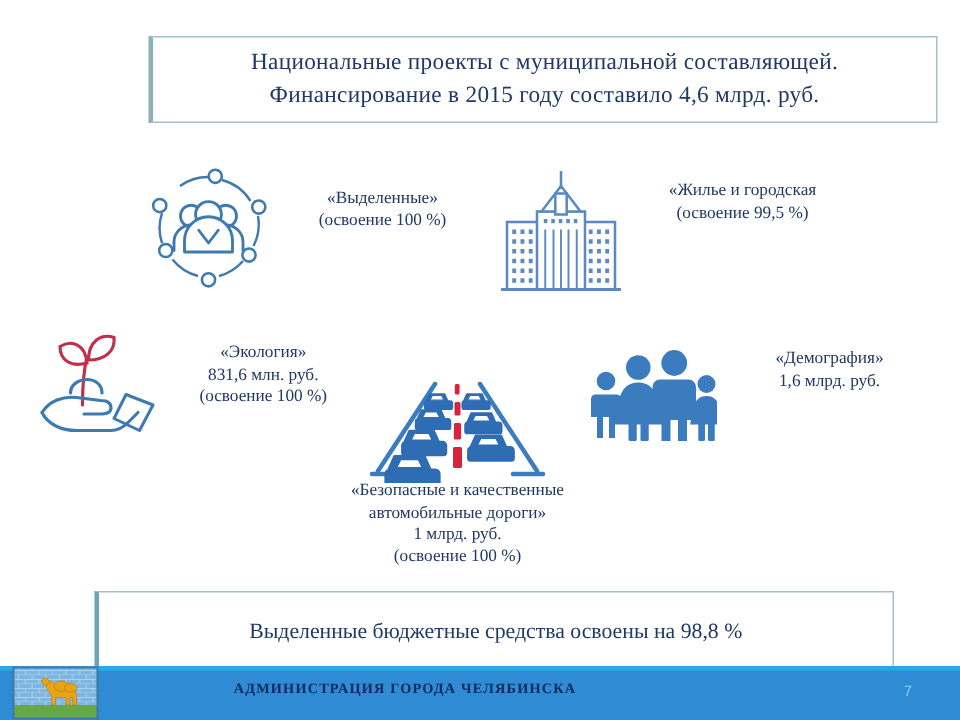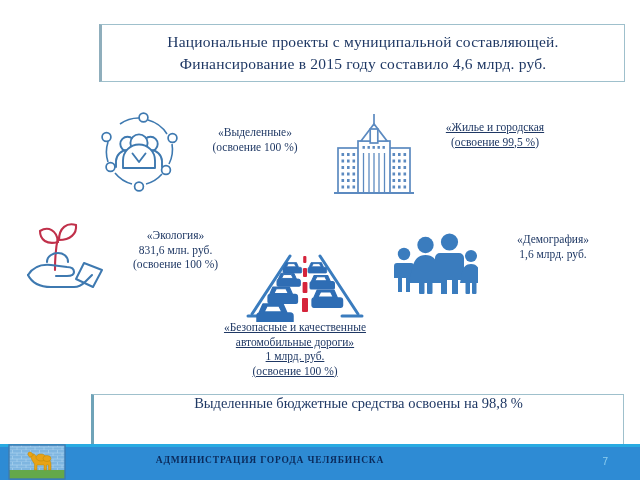--- a/index.html
+++ b/index.html
@@ -106,23 +106,22 @@
     position: absolute;
     left: 63px;
     top: 394px;
     width: 533px;
     height: 55px;
     box-sizing: border-box;
     border: 1px solid #9FC0CC;
     border-left: 3px solid #6FA3B8;
     background: #ffffff;
     display: flex;
-    align-items: flex-start;
+    align-items: center;
     justify-content: center;
-    margin-left: 28px;
   }
   #result-box .rline {
     font-size: 14.5px;
     color: #1F3864;
     white-space: nowrap;
   }
 </style>
 </head>
 <body>
 
@@ -223,21 +222,21 @@
     <g stroke="#5C8AC0" stroke-width="1.3" fill="none">
       <line x1="31.5" y1="41" x2="31.5" y2="81"></line>
       <line x1="37" y1="41" x2="37" y2="81"></line>
       <line x1="42" y1="41" x2="42" y2="81"></line>
       <line x1="47" y1="41" x2="47" y2="81"></line>
       <line x1="52.5" y1="41" x2="52.5" y2="81"></line>
     </g>
     <line x1="2" y1="81" x2="82" y2="81" stroke="#5C8AC0" stroke-width="2"></line>
   </svg>
 </div>
-<div class="item-text" style="left:415px; top:120px; width:160px;text-decoration:underline;">
+<div class="item-text" style="left:415px; top:120px; width:160px;">
   <div>«Жилье и городская</div>
   <div>(освоение 99,5 %)</div>
 </div>
 
 <div class="icon-box" style="left:14px; top:218px; width:92px; height:72px;">
   <svg width="92" height="72" viewBox="0 0 92 72">
     <g fill="none" stroke="#C0304A" stroke-width="2.1" stroke-linecap="round">
       <path d="M41,52 C41,38 42,28 44,20"></path>
       <path d="M44,24 C33,27 26,22 26,13 C34,8 43,12 44,24 Z"></path>
       <path d="M45,22 C56,22 63,16 62,7 C53,4 45,10 45,22 Z"></path>
@@ -328,21 +327,21 @@
         <path d="M2,14 L6,5 h20 l4,9 h3 a3,3 0 0 1 3,3 v6 a2,2 0 0 1 -2,2 h-32 a2,2 0 0 1 -2,-2 v-6 a3,3 0 0 1 3,-3 Z" fill="#2E6DB4"></path>
         <path d="M7,13 L10,7 h12 l3,6 Z" fill="#ffffff"></path>
       </g>
       <g transform="translate(66,32) scale(0.85)">
         <path d="M2,14 L6,5 h20 l4,9 h3 a3,3 0 0 1 3,3 v6 a2,2 0 0 1 -2,2 h-32 a2,2 0 0 1 -2,-2 v-6 a3,3 0 0 1 3,-3 Z" fill="#2E6DB4"></path>
         <path d="M7,13 L10,7 h12 l3,6 Z" fill="#ffffff"></path>
       </g>
     </g>
   </svg>
 </div>
-<div class="item-text" style="left:180px; top:320px; width:230px;text-decoration:underline;">
+<div class="item-text" style="left:190px; top:320px; width:230px;">
   <div>«Безопасные  и  качественные</div>
   <div>автомобильные  дороги»</div>
   <div>1 млрд.  руб.</div>
   <div>(освоение 100 %)</div>
 </div>
 
 <div id="result-box">
   <div class="rline">Выделенные бюджетные средства освоены на 98,8 %</div>
 </div>
 

